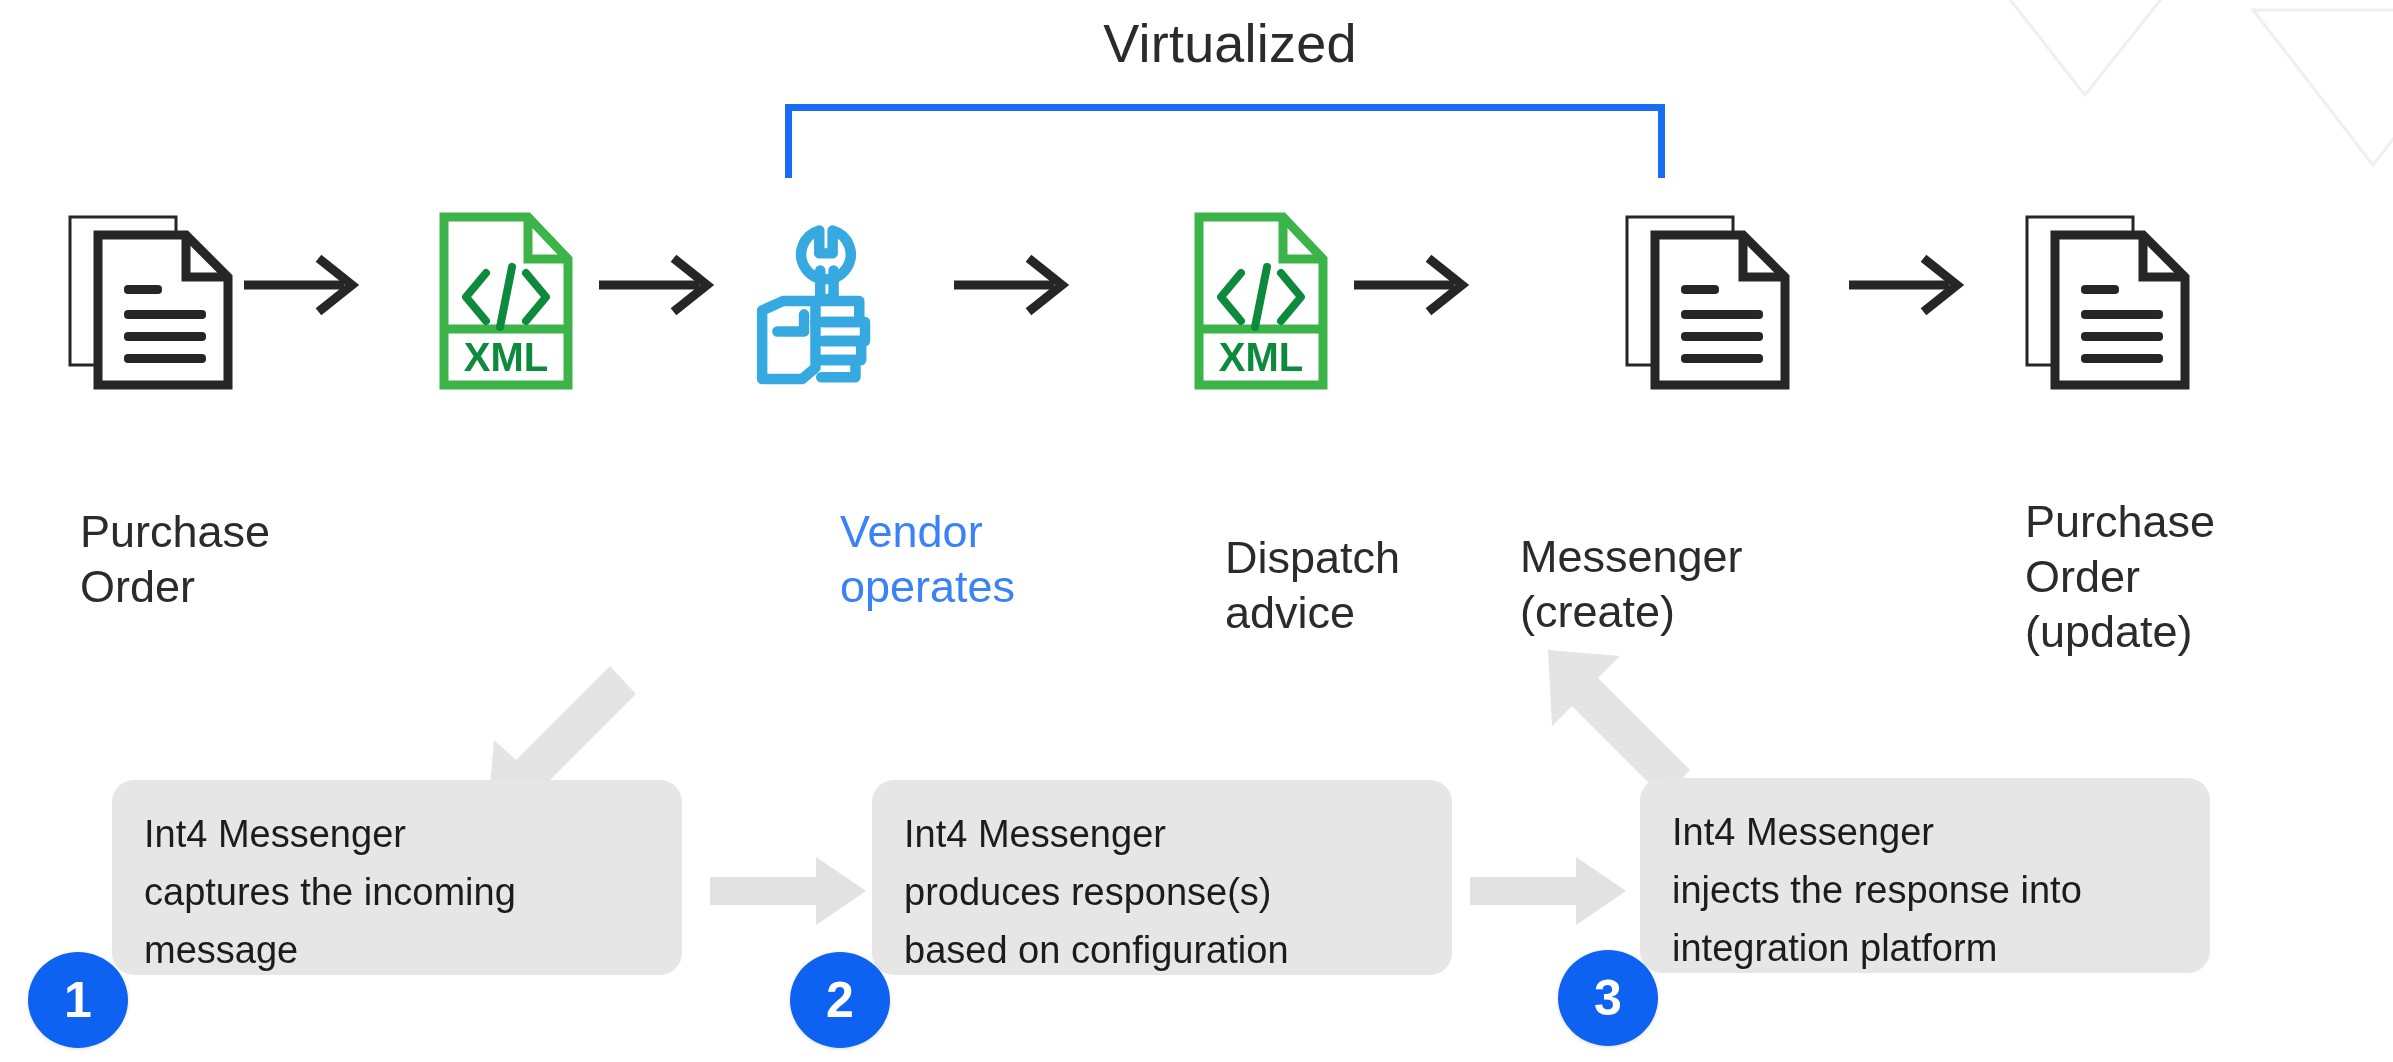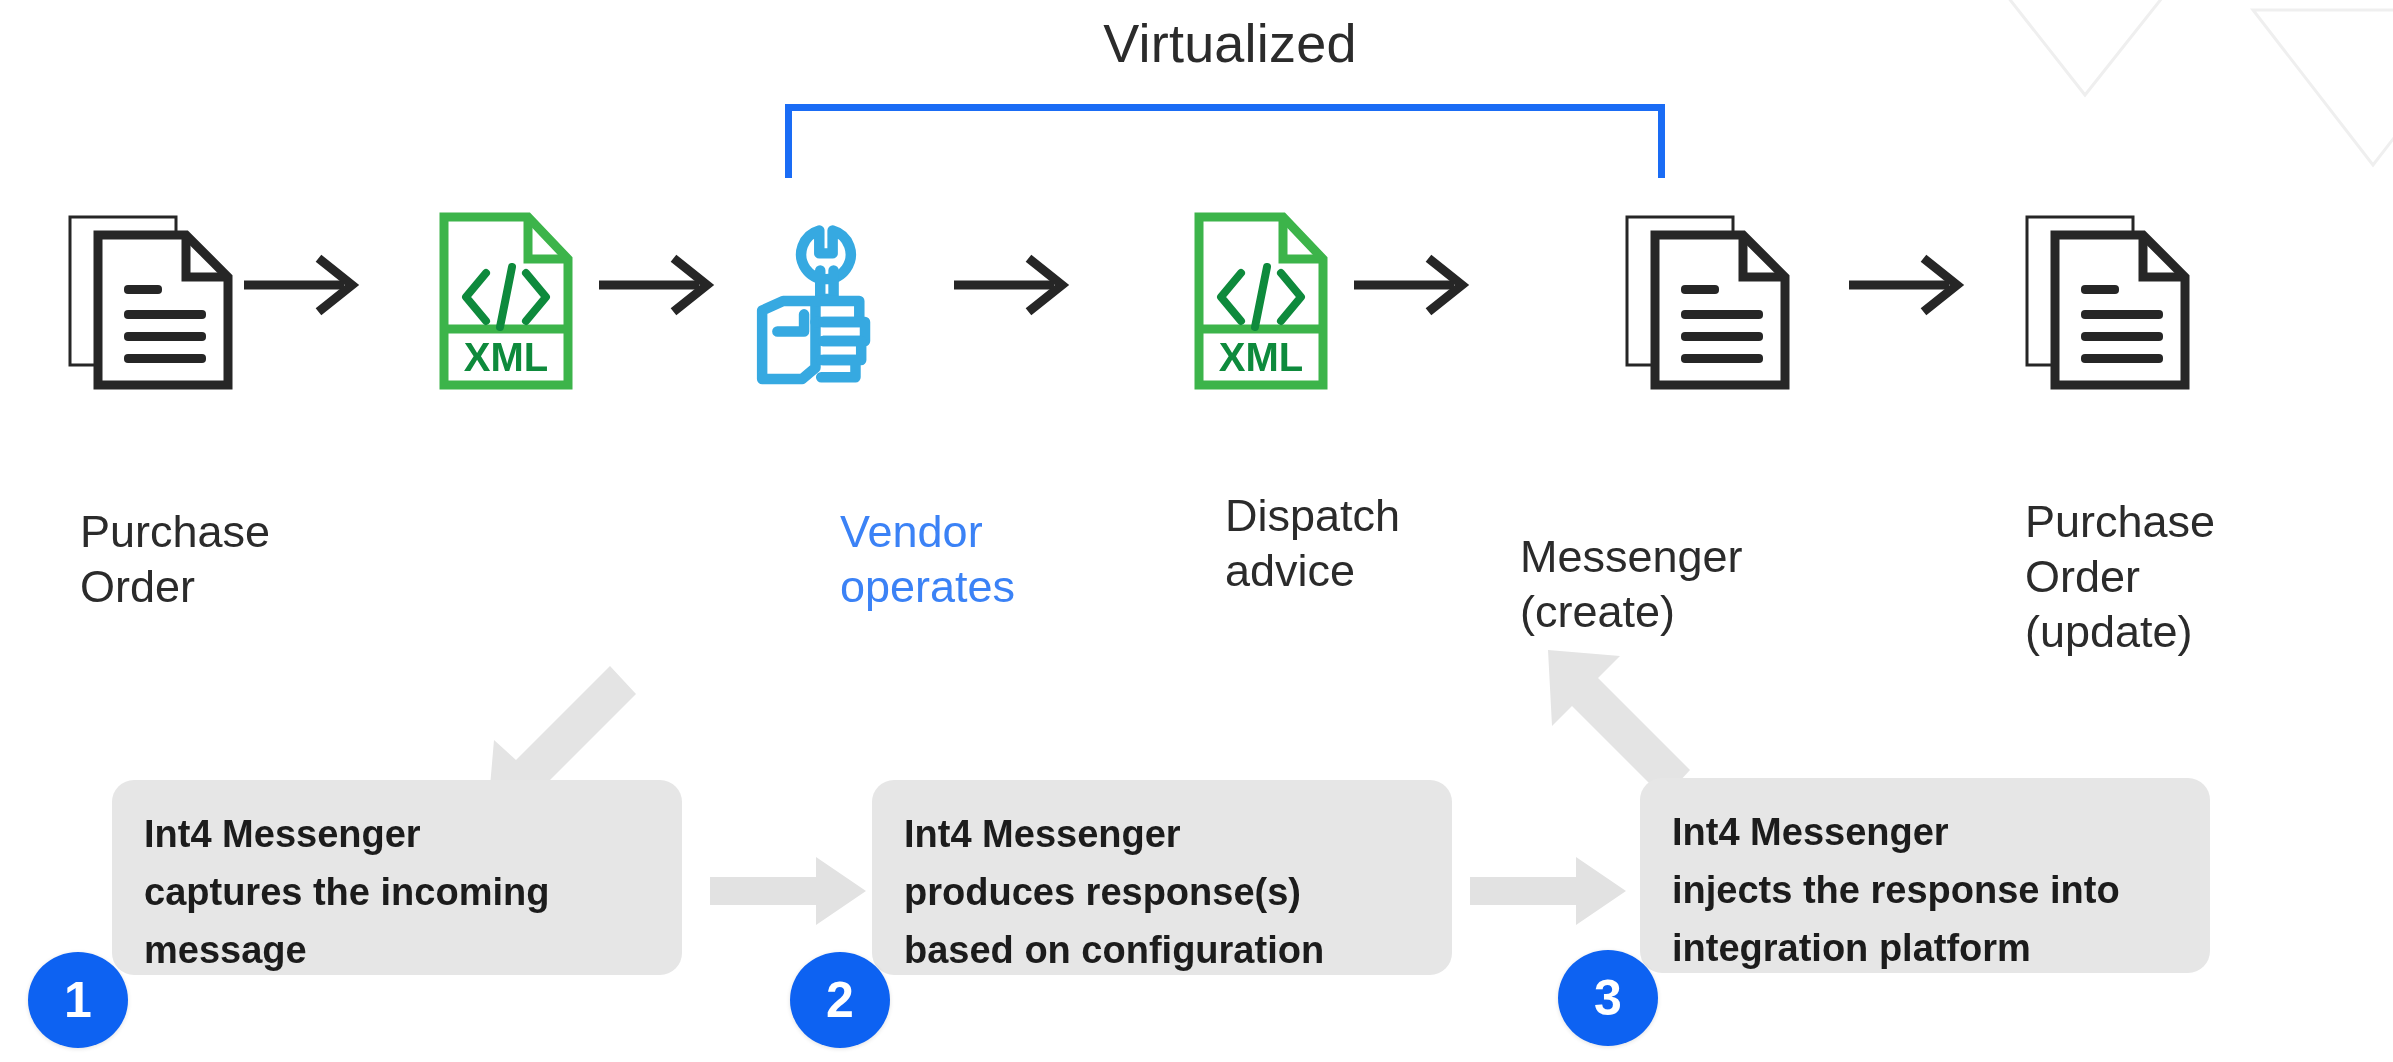--- a/index.html
+++ b/index.html
@@ -101,21 +101,20 @@
     color: #2b2b2b;
   }
 
   
   .step-box {
     position: absolute;
     background: #e6e6e6;
     border-radius: 22px;
     box-sizing: border-box;
     padding: 26px 30px 26px 32px;
-    font-weight: bold;
   }
   .step-box .step-text {
     font-size: 38px;
     line-height: 1.52;
     color: #1c1c1c;
     white-space: pre-line;
   }
   .step-badge {
     position: absolute;
     width: 100px;
@@ -260,21 +259,21 @@
         <rect x="66" y="121" width="82" height="9" rx="4" fill="#262626"></rect>
         <rect x="66" y="143" width="82" height="9" rx="4" fill="#262626"></rect>
       </svg>
     </div>
   </div>
 
   <div class="caption" style="left: 80px; top: 505px; white-space: pre-line; color: rgb(43, 43, 43);">Purchase
 Order</div>
   <div class="caption" style="left: 840px; top: 505px; white-space: pre-line; color: #3b82f6;">Vendor
 operates</div>
-  <div class="caption" style="left: 1225px; top: 489px; white-space: pre-line; color: rgb(43, 43, 43);">Dispatch
+  <div class="caption" style="left: 1225px; top: 531px; white-space: pre-line; color: rgb(43, 43, 43);">Dispatch
 advice</div>
   <div class="caption" style="left: 1520px; top: 530px; white-space: pre-line; color: rgb(43, 43, 43);">Messenger
 (create)</div>
   <div class="caption" style="left: 2025px; top: 495px; white-space: pre-line; color: rgb(43, 43, 43);">Purchase
 Order
 (update)</div>
 
   <svg class="gray-diag-arrow" style="left:460px; top:660px; width:180px; height:150px;" viewBox="0 0 180 150">
     <path d="M150 6 L176 34 L84 126 L104 146 L28 150 L34 80 L56 100 Z" fill="#e4e4e4"></path>
   </svg>

